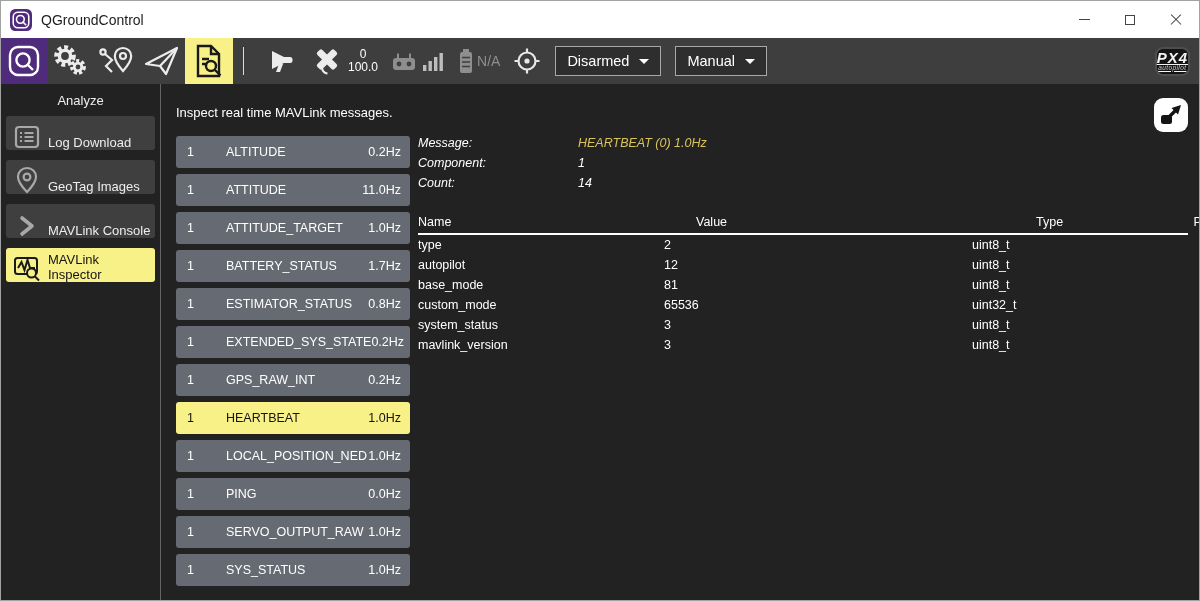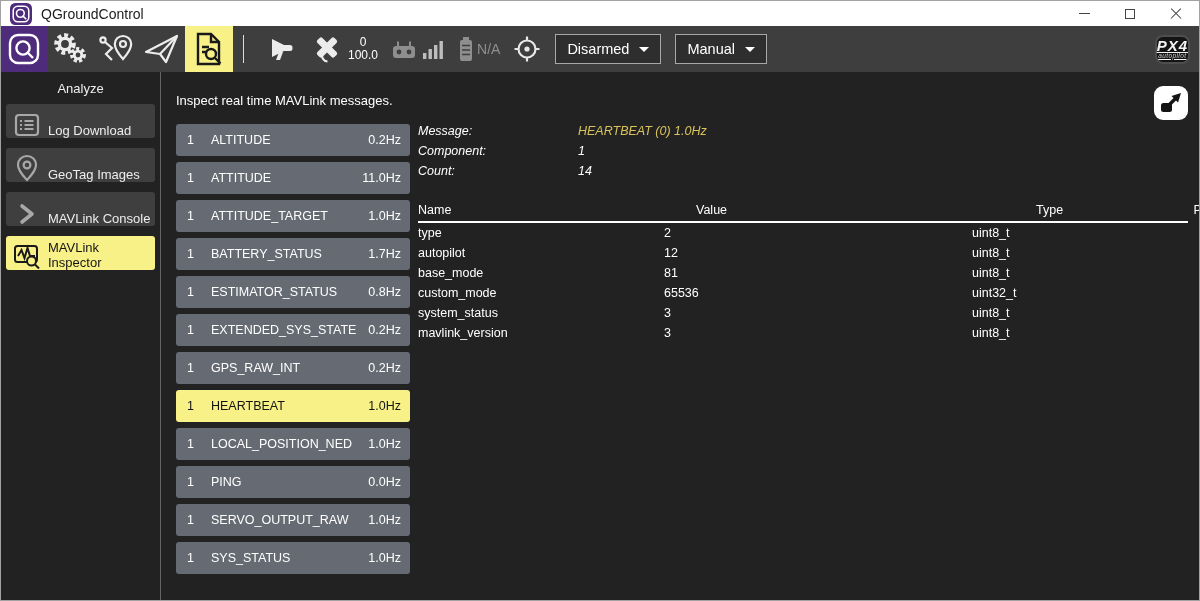--- a/index.html
+++ b/index.html
@@ -1,20 +1,20 @@
 <!DOCTYPE html>
 <html><head>
 <meta charset="utf-8">
 <style>
   html,body{margin:0;padding:0;background:#555;}
   .frame{width:1200px;height:601px;box-sizing:border-box;border:1px solid #a2a2a2;
     font-family:"Liberation Sans",sans-serif;background:#222;display:flex;flex-direction:column;
     overflow:hidden;position:relative;}
   
-  .titlebar{height:25px;background:#ffffff;display:flex;align-items:center;flex:0 0 auto;}
+  .titlebar{height:37px;background:#ffffff;display:flex;align-items:center;flex:0 0 auto;}
   .titlebar .app-logo{margin-left:9px;display:flex;align-items:center;}
   .titlebar .title{margin-left:9px;font-size:14px;color:#1c1c1c;}
   .win-controls{margin-left:auto;display:flex;height:100%;}
   .win-btn{width:46px;height:100%;display:flex;align-items:center;justify-content:center;}
   .min-glyph{width:11px;height:1.5px;background:#444;}
   .max-glyph{width:10px;height:10px;border:1.3px solid #444;box-sizing:border-box;}
   .close-glyph{position:relative;width:12px;height:12px;}
   .close-glyph::before,.close-glyph::after{content:"";position:absolute;left:-1px;top:5px;width:14px;height:1.4px;background:#444;}
   .close-glyph::before{transform:rotate(45deg);} .close-glyph::after{transform:rotate(-45deg);}
   
@@ -40,21 +40,21 @@
   .side-btn{height:34px;margin:0 5px 10px 5px;background:#3f3f3f;border-radius:3px;display:flex;align-items:flex-end;color:#ededed;font-size:13px;}
   .side-btn .icn{width:42px;display:flex;justify-content:center;flex:0 0 auto;}
   .side-btn.selected{background:#f8f187;color:#141414;}
   .content{flex:1;position:relative;min-width:0;}
   .description{position:absolute;left:15px;top:21px;color:#fff;font-size:13px;}
   .popout-btn{position:absolute;right:11px;top:14px;cursor:pointer;}
   
   .msg-list{position:absolute;left:15px;top:52px;width:234px;}
   .msg-row{height:32px;margin-bottom:6px;background:#666a73;border-radius:3px;display:flex;align-items:center;color:#fff;font-size:12.5px;}
   .msg-sysid{width:24px;padding-left:11px;flex:0 0 auto;}
-  .msg-name{flex:1;}
+  .msg-name{flex:1;margin-left:15px;}
   .msg-rate{padding-right:9px;flex:0 0 auto;}
   .msg-row.selected{background:#f8f187;color:#141414;}
   
   .detail{position:absolute;left:257px;top:49px;width:770px;color:#fff;font-size:12.5px;}
   .info-row{display:flex;line-height:20px;font-style:italic;}
   .info-label{width:160px;flex:0 0 auto;}
   .info-value.yellow{color:#d9c35a;}
   .dtable{margin-top:18px;}
   .trow{display:grid;grid-template-columns:246px 308px 115px 53px 48px;align-items:center;height:20px;}
   .thead{height:22px;border-bottom:2px solid #ffffff;gap:32px;}

